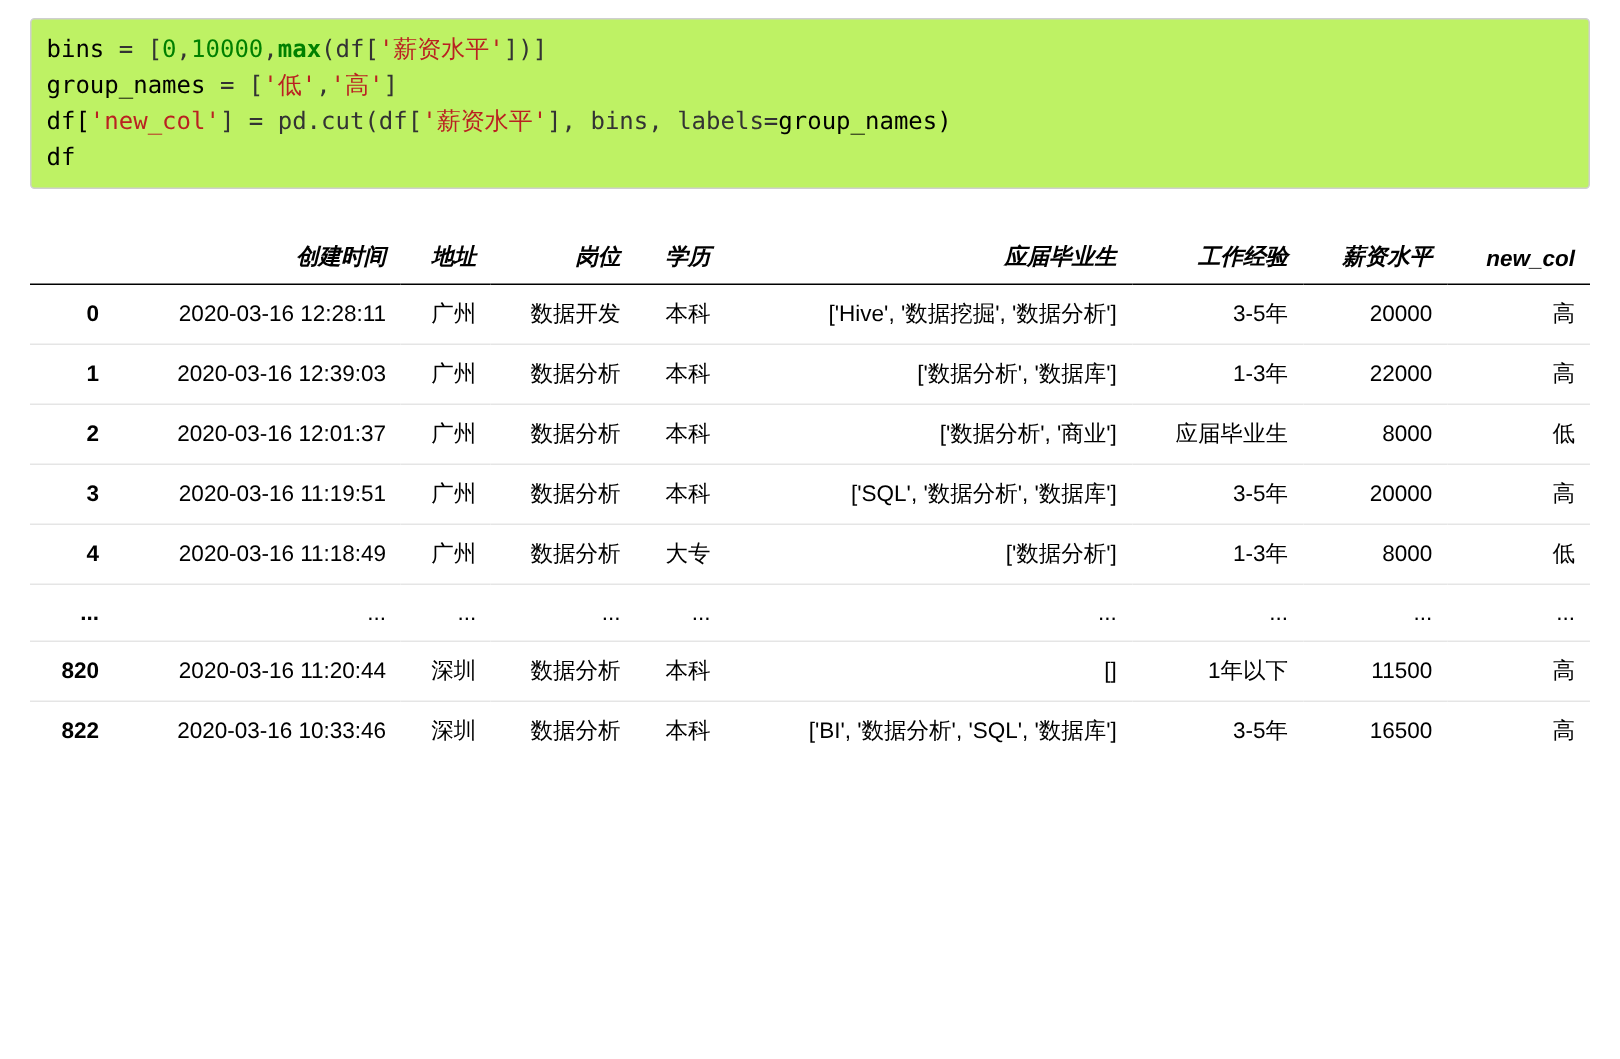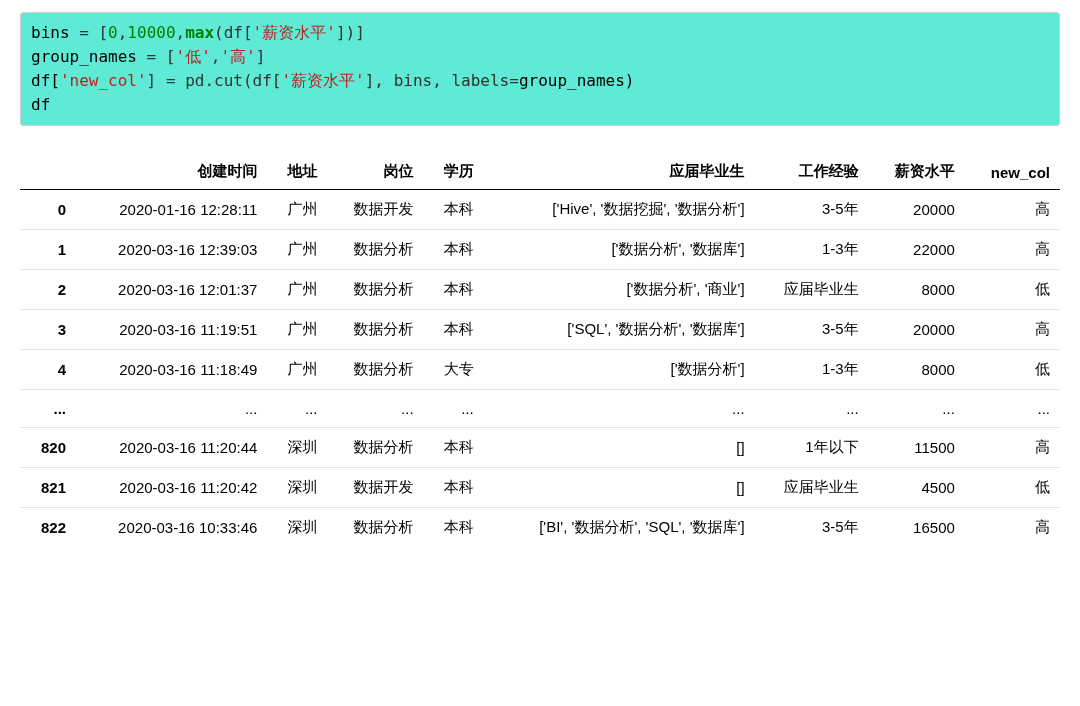--- a/index.html
+++ b/index.html
@@ -4,21 +4,21 @@
 <style>
   body {
     margin: 0;
     padding: 12px 20px;
     font-family: "Helvetica Neue", Helvetica, Arial, "Hiragino Sans GB", "Microsoft YaHei", sans-serif;
     background: #ffffff;
     font-size: 15px;
     color: #000;
   }
   .code-cell {
-    background: #5eead4;
+    background: #bef264;
     border: 1px solid #cfcfcf;
     border-radius: 3px;
     padding: 8px 10px;
     font-family: "Menlo", "Consolas", "DejaVu Sans Mono", monospace;
     font-size: 16px;
     line-height: 1.5;
     white-space: pre;
     overflow-x: auto;
   }
   .code-op  { color: #333; }
@@ -35,20 +35,21 @@
     width: 100%;
     table-layout: auto;
   }
   table.df thead th {
     font-weight: 700;
     text-align: right;
     padding: 8px 10px;
     border-bottom: 1.5px solid #000;
     vertical-align: bottom;
     white-space: nowrap;
+    font-style: italic;
   }
   table.df thead th.idx {
     width: 36px;
   }
   table.df tbody th.row-idx {
     font-weight: 700;
     text-align: right;
     padding: 10px 10px;
     border-bottom: 1px solid #e5e5e5;
     white-space: nowrap;
@@ -83,21 +84,21 @@
         <th>学历</th>
         <th>应届毕业生</th>
         <th>工作经验</th>
         <th>薪资水平</th>
         <th>new_col</th>
       </tr>
     </thead>
     <tbody id="df-body">
         <tr>
           <th class="row-idx">0</th>
-          <td>2020-01-16 12:28:11</td>
+          <td>2020-03-16 12:28:11</td>
           <td>广州</td>
           <td>数据开发</td>
           <td>本科</td>
           <td>['Hive', '数据挖掘', '数据分析']</td>
           <td>3-5年</td>
           <td>20000</td>
           <td>高</td>
         </tr>
         <tr>
           <th class="row-idx">1</th>
@@ -159,31 +160,20 @@
           <td>2020-03-16 11:20:44</td>
           <td>深圳</td>
           <td>数据分析</td>
           <td>本科</td>
           <td>[]</td>
           <td>1年以下</td>
           <td>11500</td>
           <td>高</td>
         </tr>
         <tr>
-          <th class="row-idx">821</th>
-          <td>2020-03-16 11:20:42</td>
-          <td>深圳</td>
-          <td>数据开发</td>
-          <td>本科</td>
-          <td>[]</td>
-          <td>应届毕业生</td>
-          <td>4500</td>
-          <td>低</td>
-        </tr>
-        <tr>
           <th class="row-idx">822</th>
           <td>2020-03-16 10:33:46</td>
           <td>深圳</td>
           <td>数据分析</td>
           <td>本科</td>
           <td>['BI', '数据分析', 'SQL', '数据库']</td>
           <td>3-5年</td>
           <td>16500</td>
           <td>高</td>
         </tr>

